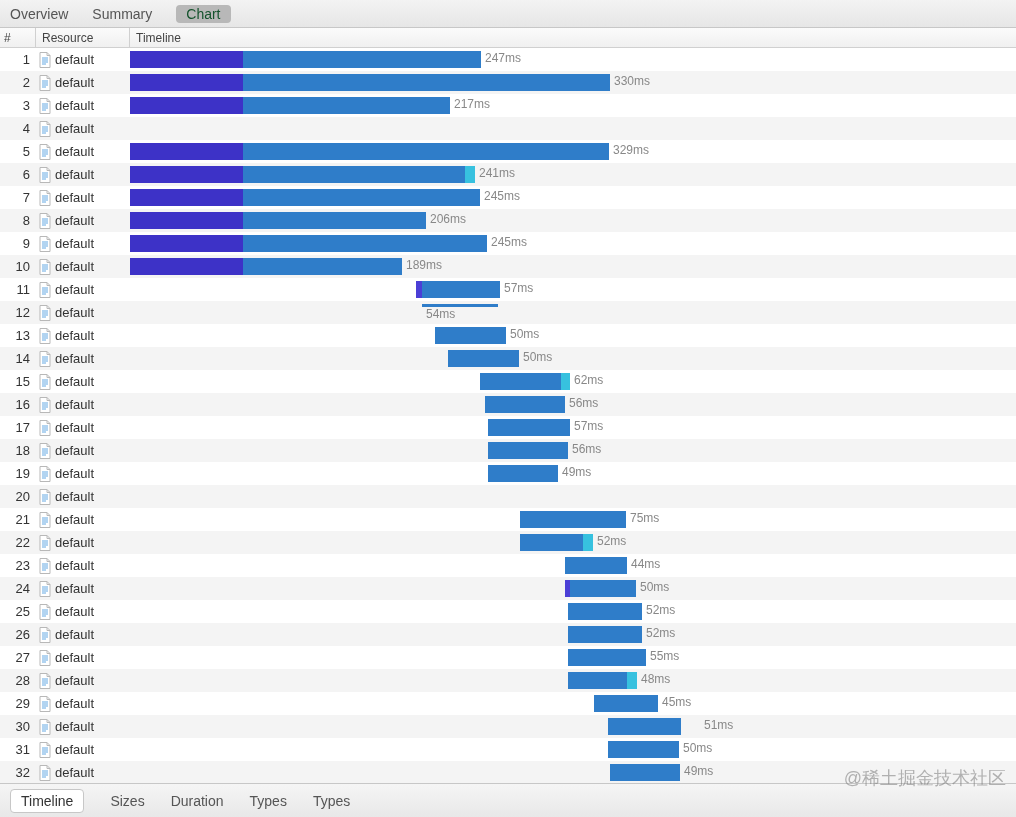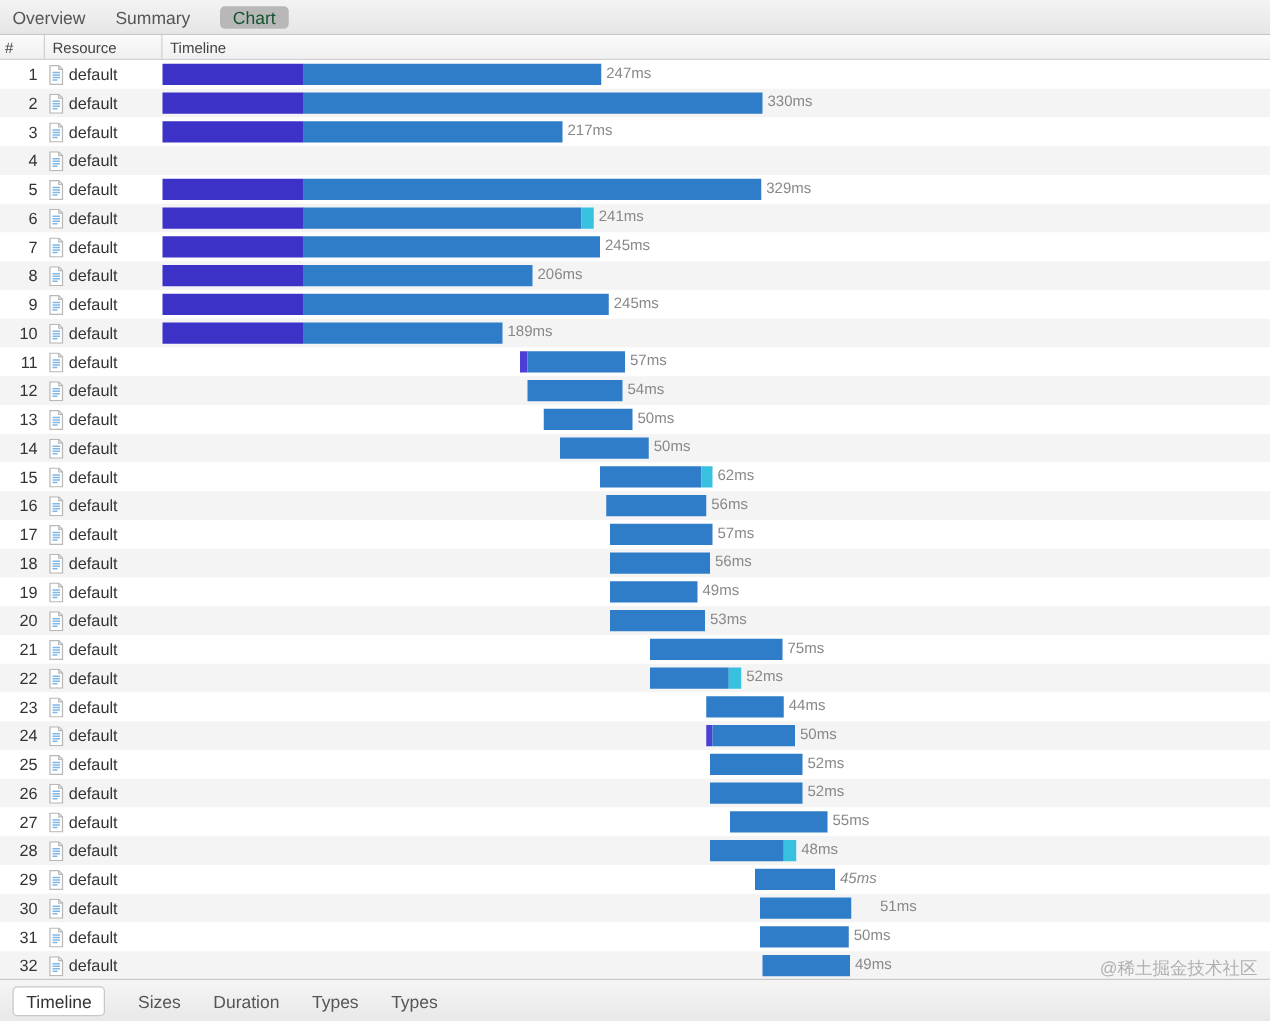--- a/index.html
+++ b/index.html
@@ -33,21 +33,21 @@
   .seg.wait    { background: #3d32c7; } 
   .seg.wait2   { background: #4b3fd6; } 
   .seg.receive { background: #2f7dc9; } 
   .seg.finish  { background: #37c1df; } 
   .bar-label { font-size: 12px; color: #888; margin-left: 4px; white-space: nowrap; }
 
   
   .bottom-tabs { position: relative; height: 34px; background: linear-gradient(#f5f5f5, #e8e8e8); border-top: 1px solid #c7c7c7; display: flex; align-items: center; padding: 0 10px; gap: 26px; font-size: 14px; color: #555; }
   .bottom-tabs .tab { cursor: default; }
   .bottom-tabs .tab.active { background: #fff; border: 1px solid #c7c7c7; border-radius: 4px; padding: 3px 10px; color: #333; }
-  .watermark { position: absolute; right: 10px; top: -18px; font-size: 14px; color: rgba(120,120,120,0.55); pointer-events: none; text-align: right; }
+  .watermark { position: absolute; right: 10px; top: -18px; font-size: 18px; color: rgba(120,120,120,0.55); pointer-events: none; text-align: right; }
 </style>
 </head>
 <body>
 
 <div class="top-tabs">
   <span class="tab">Overview</span>
   <span class="tab">Summary</span>
   <span class="tab active">Chart</span>
 </div>
 
@@ -290,21 +290,21 @@
   <path d="M2 0.5 h7 l3 3 v12 h-10 z" fill="#fff" stroke="#b8b8b8" stroke-width="1"></path>
   <path d="M9 0.5 v3 h3" fill="none" stroke="#b8b8b8" stroke-width="1"></path>
   <line x1="4" y1="6" x2="10" y2="6" stroke="#7fb7e8" stroke-width="1.2"></line>
   <line x1="4" y1="8" x2="10" y2="8" stroke="#7fb7e8" stroke-width="1.2"></line>
   <line x1="4" y1="10" x2="10" y2="10" stroke="#7fb7e8" stroke-width="1.2"></line>
   <line x1="4" y1="12" x2="8" y2="12" stroke="#7fb7e8" stroke-width="1.2"></line>
 </svg>
         <span class="res-label">default</span>
       </div>
       <div class="cell-time">
-        <div class="bar-wrap" style="left: 292px;">
+        <div class="bar-wrap" style="left: 292px; flex-direction: column;">
           <div class="seg receive" style="width: 76px;"></div>
           <span class="bar-label">54ms</span>
         </div>
       </div>
     </div>
     <div class="row">
       <div class="cell-num">13</div>
       <div class="cell-res">
         <svg viewBox="0 0 14 16" class="file-icon">
   <path d="M2 0.5 h7 l3 3 v12 h-10 z" fill="#fff" stroke="#b8b8b8" stroke-width="1"></path>
@@ -450,26 +450,20 @@
         <svg viewBox="0 0 14 16" class="file-icon">
   <path d="M2 0.5 h7 l3 3 v12 h-10 z" fill="#fff" stroke="#b8b8b8" stroke-width="1"></path>
   <path d="M9 0.5 v3 h3" fill="none" stroke="#b8b8b8" stroke-width="1"></path>
   <line x1="4" y1="6" x2="10" y2="6" stroke="#7fb7e8" stroke-width="1.2"></line>
   <line x1="4" y1="8" x2="10" y2="8" stroke="#7fb7e8" stroke-width="1.2"></line>
   <line x1="4" y1="10" x2="10" y2="10" stroke="#7fb7e8" stroke-width="1.2"></line>
   <line x1="4" y1="12" x2="8" y2="12" stroke="#7fb7e8" stroke-width="1.2"></line>
 </svg>
         <span class="res-label">default</span>
       </div>
-      <div class="cell-time">
-        <div class="bar-wrap" style="left: 358px;">
-          <div class="seg receive" style="width: 76px;"></div>
-          <span class="bar-label">53ms</span>
-        </div>
-      </div>
     </div>
     <div class="row">
       <div class="cell-num">21</div>
       <div class="cell-res">
         <svg viewBox="0 0 14 16" class="file-icon">
   <path d="M2 0.5 h7 l3 3 v12 h-10 z" fill="#fff" stroke="#b8b8b8" stroke-width="1"></path>
   <path d="M9 0.5 v3 h3" fill="none" stroke="#b8b8b8" stroke-width="1"></path>
   <line x1="4" y1="6" x2="10" y2="6" stroke="#7fb7e8" stroke-width="1.2"></line>
   <line x1="4" y1="8" x2="10" y2="8" stroke="#7fb7e8" stroke-width="1.2"></line>
   <line x1="4" y1="10" x2="10" y2="10" stroke="#7fb7e8" stroke-width="1.2"></line>
@@ -593,21 +587,21 @@
   <path d="M2 0.5 h7 l3 3 v12 h-10 z" fill="#fff" stroke="#b8b8b8" stroke-width="1"></path>
   <path d="M9 0.5 v3 h3" fill="none" stroke="#b8b8b8" stroke-width="1"></path>
   <line x1="4" y1="6" x2="10" y2="6" stroke="#7fb7e8" stroke-width="1.2"></line>
   <line x1="4" y1="8" x2="10" y2="8" stroke="#7fb7e8" stroke-width="1.2"></line>
   <line x1="4" y1="10" x2="10" y2="10" stroke="#7fb7e8" stroke-width="1.2"></line>
   <line x1="4" y1="12" x2="8" y2="12" stroke="#7fb7e8" stroke-width="1.2"></line>
 </svg>
         <span class="res-label">default</span>
       </div>
       <div class="cell-time">
-        <div class="bar-wrap" style="left: 438px; margin-left: 16px;">
+        <div class="bar-wrap" style="left: 438px;">
           <div class="seg receive" style="width: 78px;"></div>
           <span class="bar-label">55ms</span>
         </div>
       </div>
     </div>
     <div class="row">
       <div class="cell-num">28</div>
       <div class="cell-res">
         <svg viewBox="0 0 14 16" class="file-icon">
   <path d="M2 0.5 h7 l3 3 v12 h-10 z" fill="#fff" stroke="#b8b8b8" stroke-width="1"></path>
@@ -634,21 +628,21 @@
   <path d="M2 0.5 h7 l3 3 v12 h-10 z" fill="#fff" stroke="#b8b8b8" stroke-width="1"></path>
   <path d="M9 0.5 v3 h3" fill="none" stroke="#b8b8b8" stroke-width="1"></path>
   <line x1="4" y1="6" x2="10" y2="6" stroke="#7fb7e8" stroke-width="1.2"></line>
   <line x1="4" y1="8" x2="10" y2="8" stroke="#7fb7e8" stroke-width="1.2"></line>
   <line x1="4" y1="10" x2="10" y2="10" stroke="#7fb7e8" stroke-width="1.2"></line>
   <line x1="4" y1="12" x2="8" y2="12" stroke="#7fb7e8" stroke-width="1.2"></line>
 </svg>
         <span class="res-label">default</span>
       </div>
       <div class="cell-time">
-        <div class="bar-wrap" style="left: 474px; font-style: italic;">
+        <div class="bar-wrap" style="left: 464px;">
           <div class="seg receive" style="width: 64px;"></div>
           <span class="bar-label">45ms</span>
         </div>
       </div>
     </div>
     <div class="row">
       <div class="cell-num">30</div>
       <div class="cell-res">
         <svg viewBox="0 0 14 16" class="file-icon">
   <path d="M2 0.5 h7 l3 3 v12 h-10 z" fill="#fff" stroke="#b8b8b8" stroke-width="1"></path>

